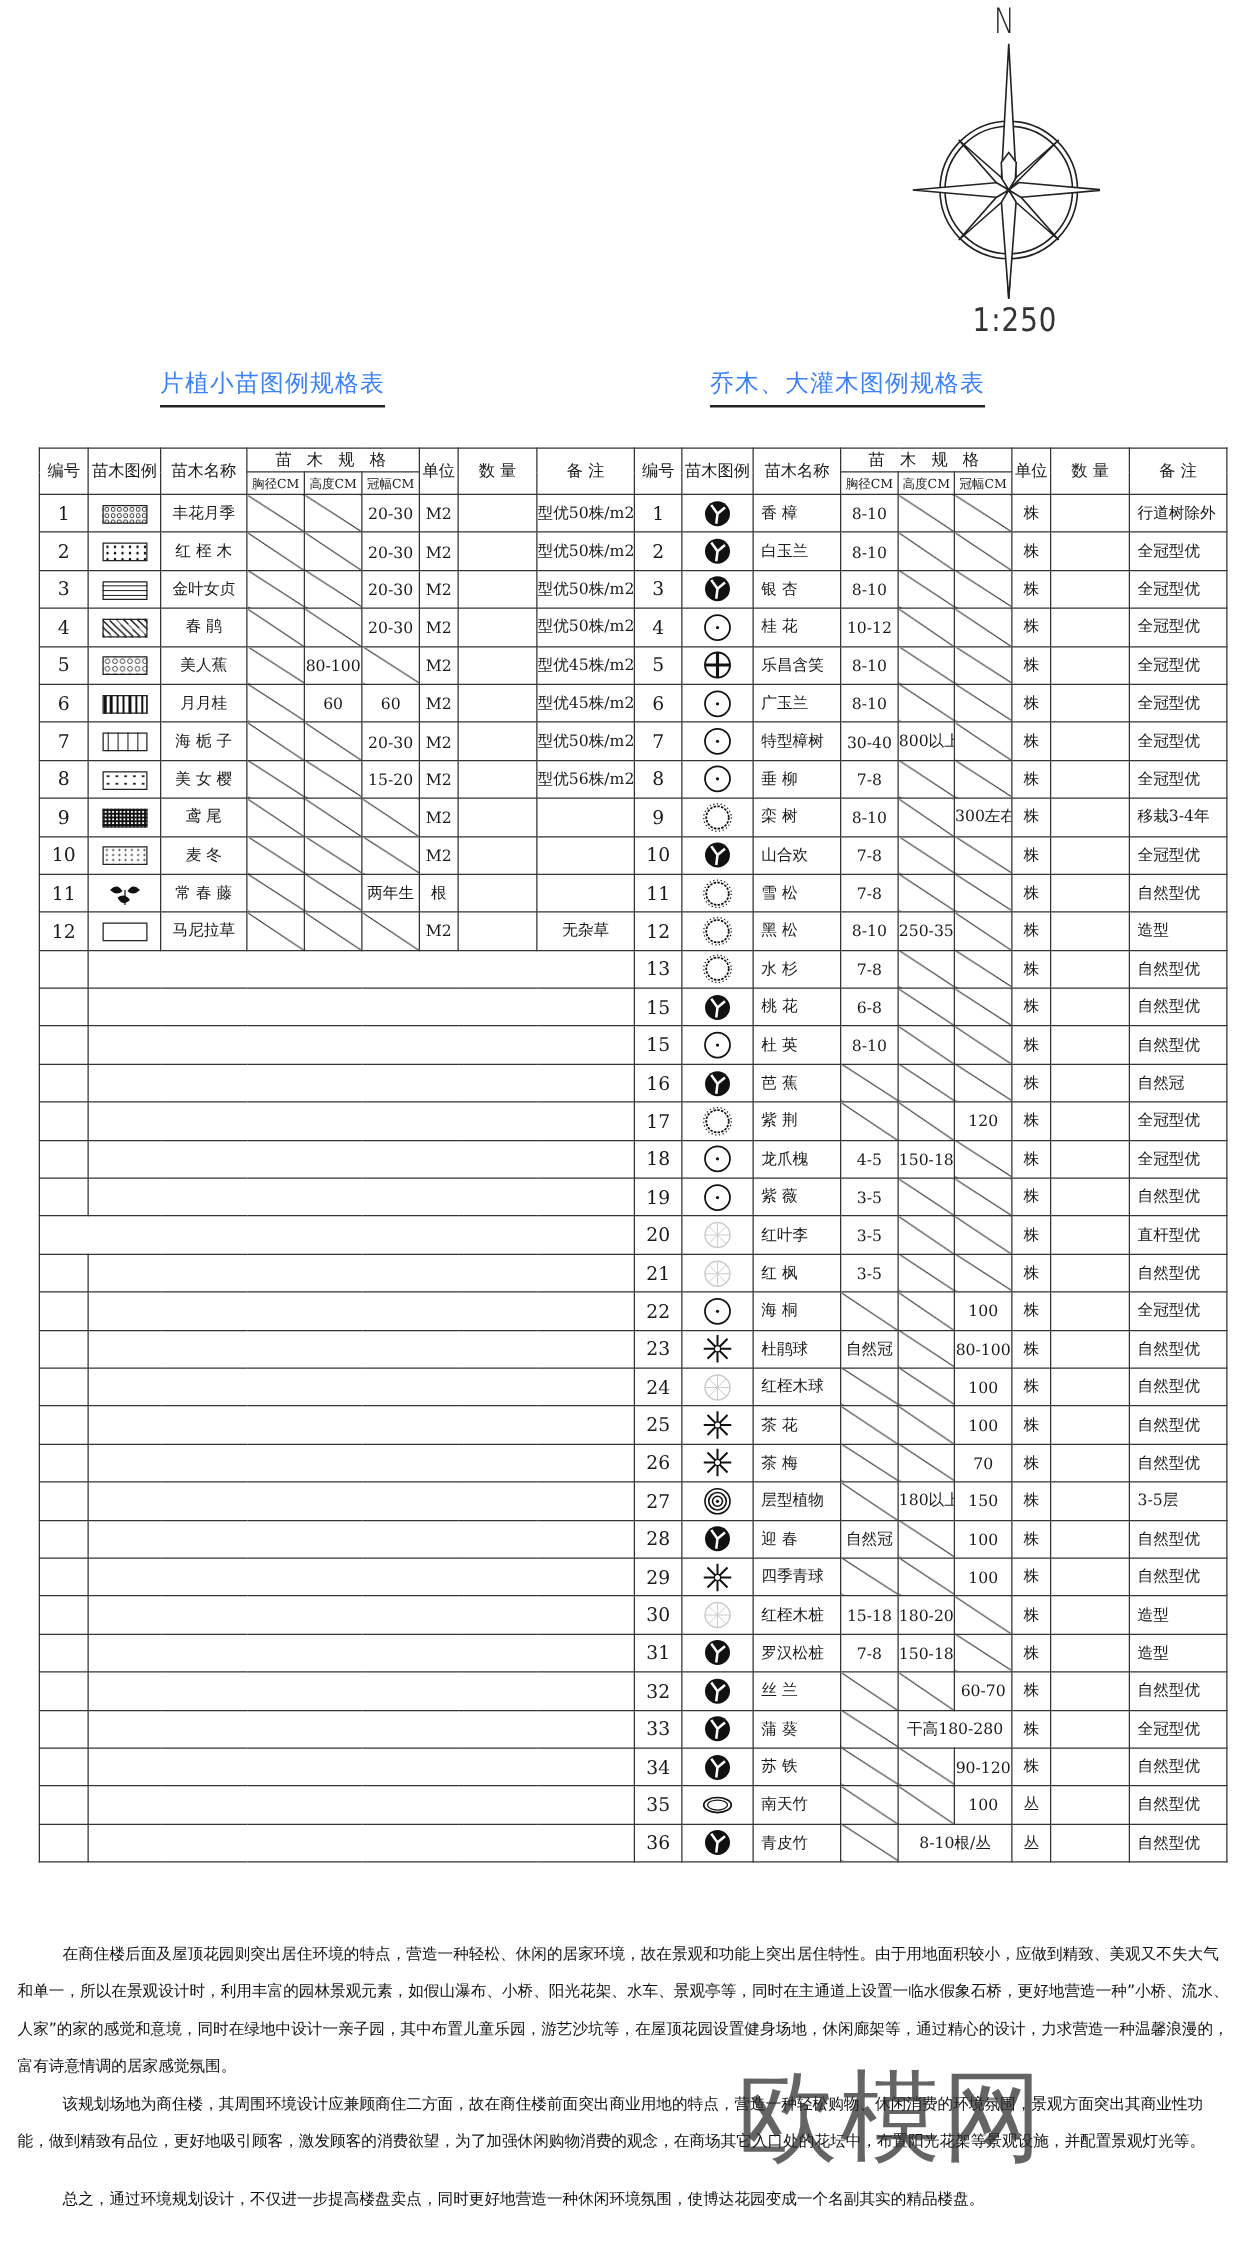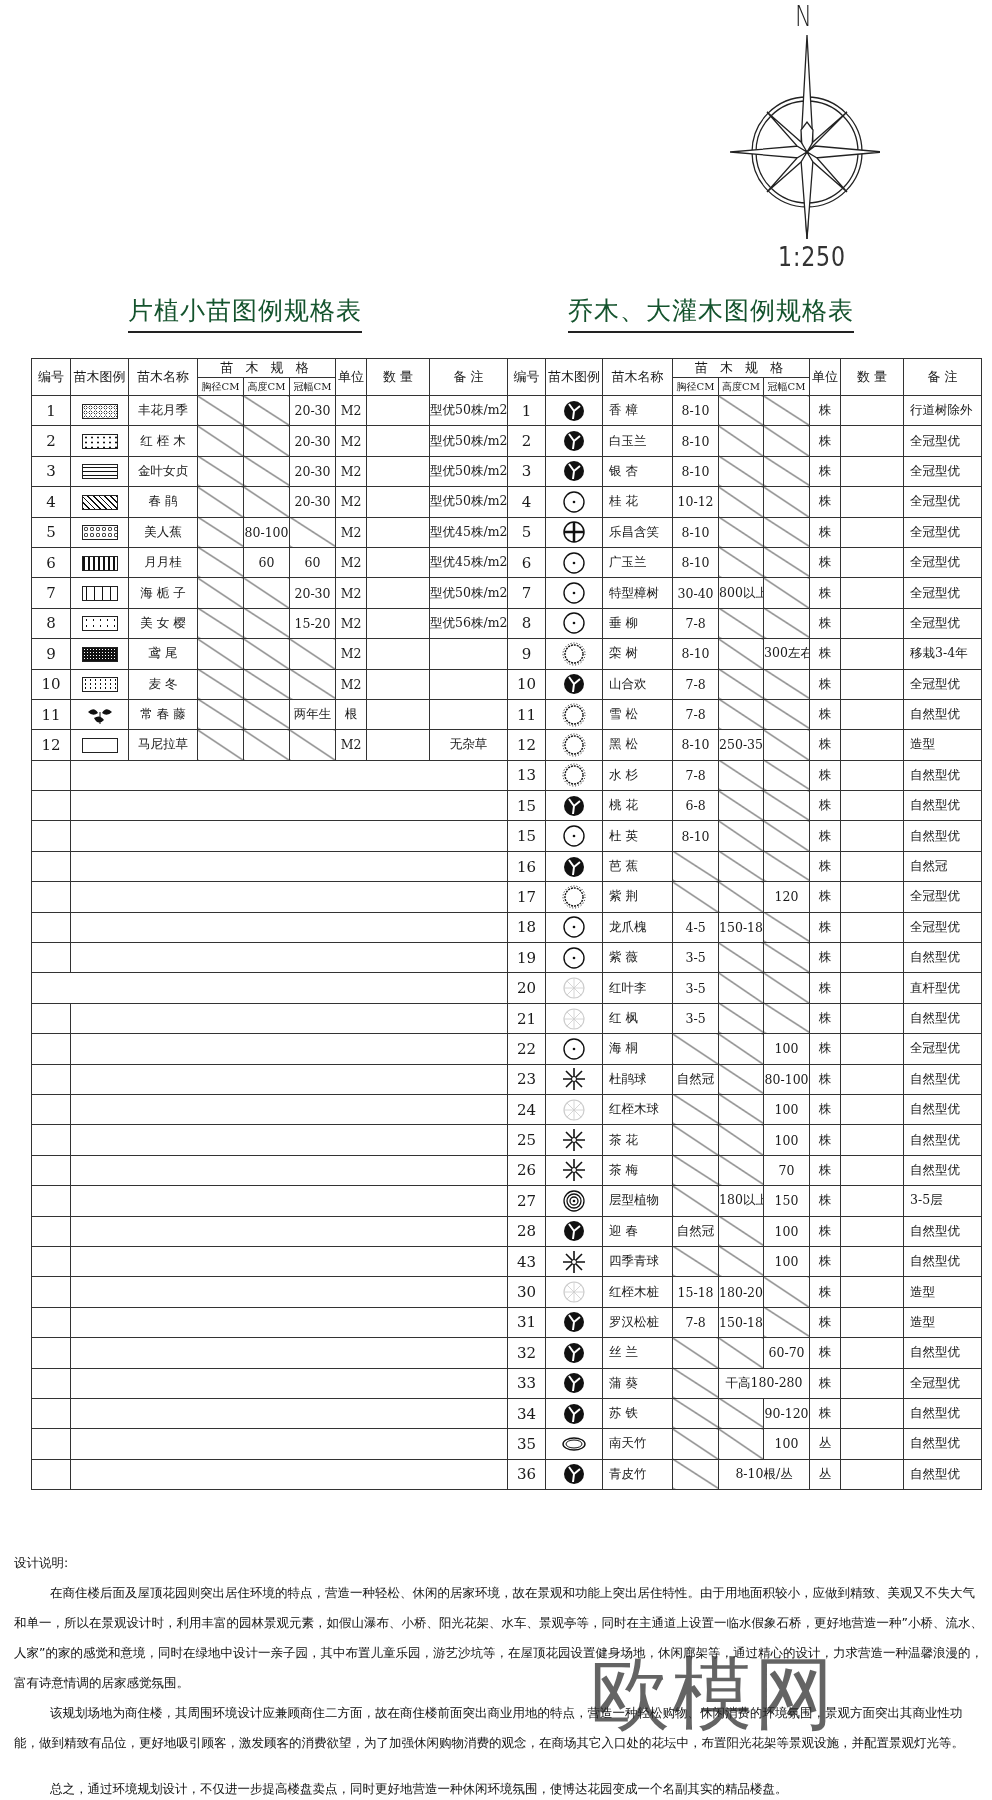--- a/index.html
+++ b/index.html
@@ -4,21 +4,21 @@
 <style>
   * { box-sizing: border-box; margin: 0; padding: 0; }
   html, body { width: 992px; height: 1800px; background: #ffffff; overflow: hidden; }
   body { position: relative; font-family: "DejaVu Serif", "Liberation Serif", serif; color: #1a1a1a; }
 
   .compass { position: absolute; left: 730px; top: 0; width: 150px; height: 290px; }
   .compass-n { position: absolute; left: 63px; top: 0; font-family: "DejaVu Sans", sans-serif; font-size: 28px; font-weight: 300; transform: scaleX(0.8); color:#222; }
   .compass svg { position: absolute; left: 0; top: 32px; }
   .scale { position: absolute; left: 48px; top: 242px; font-family: "DejaVu Sans", sans-serif; font-size: 26px; color: #333; letter-spacing: 1px; transform: scaleX(0.85); transform-origin: left; }
 
-  .table-title { position: absolute; font-family: "DejaVu Sans", sans-serif; font-size: 25px; color: #14532d; padding-bottom: 4px; border-bottom: 2px solid #222; letter-spacing: 1px; }
+  .table-title { position: absolute; font-family: "DejaVu Sans", sans-serif; font-size: 19px; color: #3b82f6; padding-bottom: 4px; border-bottom: 2px solid #222; letter-spacing: 1px; }
   .title-left { left: 128px; top: 294px; }
   .title-right { left: 568px; top: 294px; }
 
   .sheet { position: absolute; left: 0; top: 358px; width: 951px; border-collapse: collapse; table-layout: fixed; margin-left: 31px; }
   .sheet td, .sheet th { border: 1.5px solid #333; font-weight: normal; text-align: center; vertical-align: middle; font-size: 12.5px; height: 30.4px; padding: 0; position: relative; overflow: hidden; white-space: nowrap; }
   .sheet th { font-size: 13px; }
   .sheet th.sub { font-size: 10px; height: 18px; }
   .sheet th.grp { height: 18px; letter-spacing: 4px; font-size: 13px; }
   .sheet .num { font-size: 15px; }
   .sheet .left { text-align: left; padding-left: 6px; }
@@ -641,21 +641,21 @@
         <td class="">自然冠</td>
         <td class="slash"></td>
         <td class="">100</td>
         <td class="">株</td>
         <td class=""></td>
         <td class="left">自然型优</td>
       </tr>
       <tr>
         <td></td>
         <td colspan="8"></td>
-        <td class="num">43</td>
+        <td class="num">29</td>
         <td><span><svg class="sym" width="26" height="26" viewBox="0 0 26 26">
               <path d="M13 2V24M2 13H24M5 5L21 21M21 5L5 21" stroke="#111" stroke-width="1.6"></path>
               <circle cx="13" cy="13" r="2.5" fill="#fff" stroke="#111"></circle>
             </svg></span></td>
         <td class="left">四季青球</td>
         <td class="slash"></td>
         <td class="slash"></td>
         <td class="">100</td>
         <td class="">株</td>
         <td class=""></td>
@@ -768,19 +768,18 @@
         <td class="slash"></td>
         <td colspan="2">8-10根/丛</td>
         <td class="">丛</td>
         <td class=""></td>
         <td class="left">自然型优</td>
       </tr>
     </tbody>
 </table>
 
 <div class="notes">
-  <p>设计说明:</p>
   <p class="indent">在商住楼后面及屋顶花园则突出居住环境的特点，营造一种轻松、休闲的居家环境，故在景观和功能上突出居住特性。由于用地面积较小，应做到精致、美观又不失大气和单一，所以在景观设计时，利用丰富的园林景观元素，如假山瀑布、小桥、阳光花架、水车、景观亭等，同时在主通道上设置一临水假象石桥，更好地营造一种”小桥、流水、人家”的家的感觉和意境，同时在绿地中设计一亲子园，其中布置儿童乐园，游艺沙坑等，在屋顶花园设置健身场地，休闲廊架等，通过精心的设计，力求营造一种温馨浪漫的，富有诗意情调的居家感觉氛围。</p>
   <p class="indent">该规划场地为商住楼，其周围环境设计应兼顾商住二方面，故在商住楼前面突出商业用地的特点，营造一种轻松购物、休闲消费的环境氛围，景观方面突出其商业性功能，做到精致有品位，更好地吸引顾客，激发顾客的消费欲望，为了加强休闲购物消费的观念，在商场其它入口处的花坛中，布置阳光花架等景观设施，并配置景观灯光等。</p>
   <p class="indent spaced">总之，通过环境规划设计，不仅进一步提高楼盘卖点，同时更好地营造一种休闲环境氛围，使博达花园变成一个名副其实的精品楼盘。</p>
 </div>
 
 <div class="wm wm-big">欧模网</div>
 
 </body></html>

